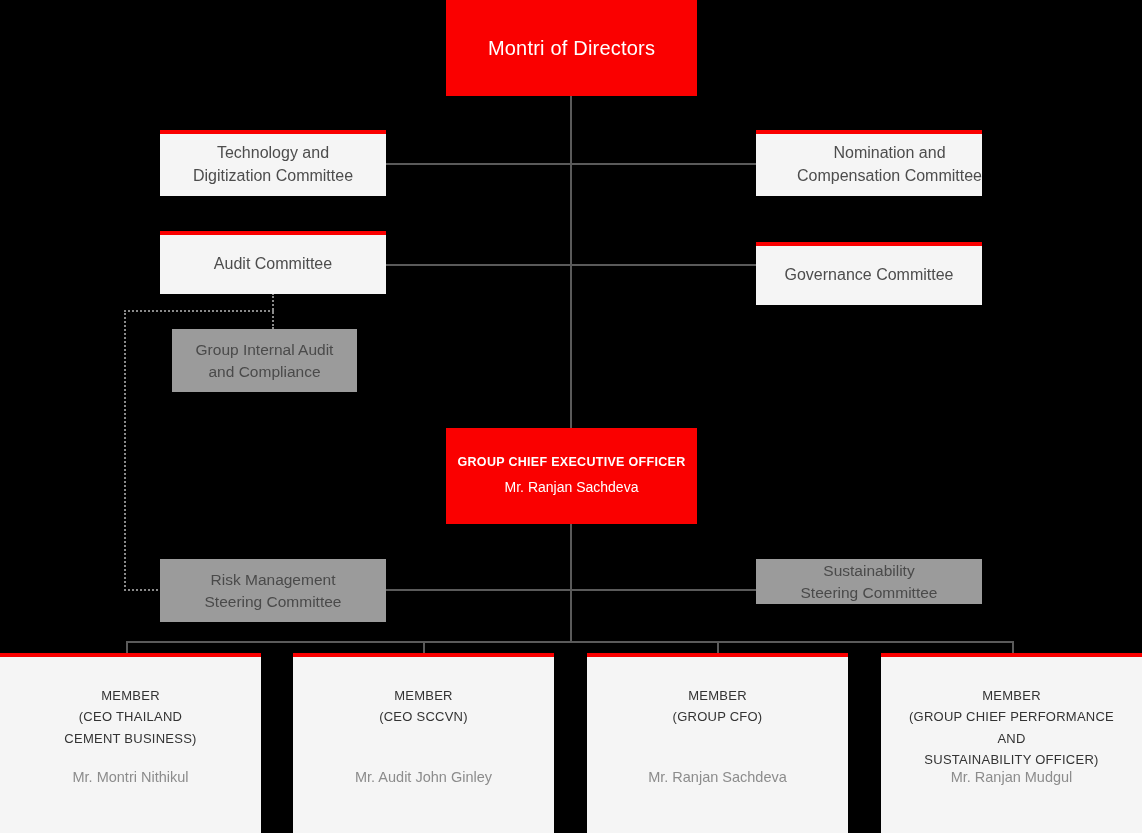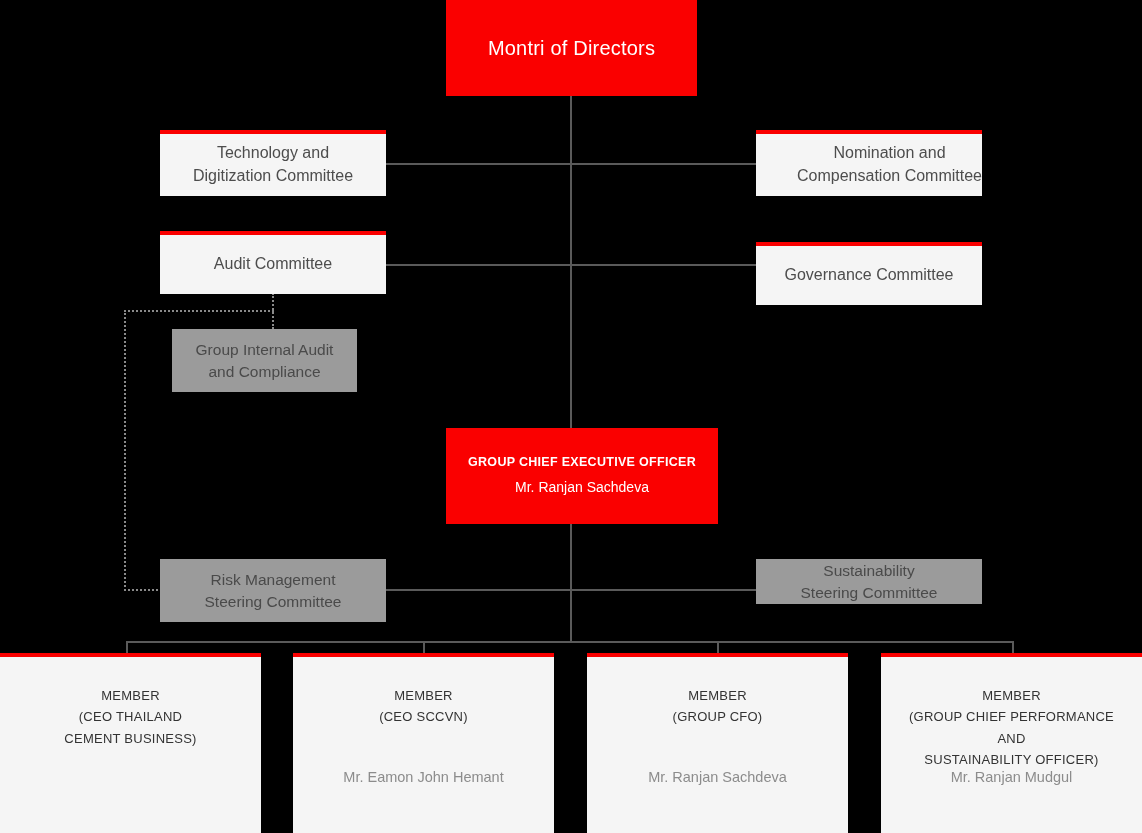--- a/index.html
+++ b/index.html
@@ -183,35 +183,36 @@
   <div class="node node-gray" style="left:160px; top:559px; width:226px; height:63px;">
     <div class="node-title" style="white-space:pre-line;">Risk Management
 Steering Committee</div>
   </div>
 
   <div class="node node-gray" style="left:756px; top:559px; width:226px; height:45px;">
     <div class="node-title" style="white-space:pre-line;">Sustainability
 Steering Committee</div>
   </div>
 
-  <div class="node node-red node-ceo" style="left:446px; top:428px; width:272px; height:96px;">
+  <div class="node node-red node-ceo" style="left:446px; top:428px; width:251px; height:96px;">
     <div class="node-role">GROUP CHIEF EXECUTIVE OFFICER</div>
     <div class="node-person">Mr. Ranjan Sachdeva</div>
   </div>
 
   <div class="member-card" style="left:0px; top:653px; width:261px; height:180px;">
     <div class="member-role">MEMBER
 (CEO THAILAND
 CEMENT BUSINESS)</div>
+    <div class="member-name">Mr. Montri Nithikul</div>
   </div>
 
   <div class="member-card" style="left:293px; top:653px; width:261px; height:180px;">
     <div class="member-role">MEMBER
 (CEO SCCVN)</div>
-    <div class="member-name">Mr. Eamon John Hemant</div>
+    <div class="member-name">Mr. Audit John Ginley</div>
   </div>
 
   <div class="member-card" style="left:587px; top:653px; width:261px; height:180px;">
     <div class="member-role">MEMBER
 (GROUP CFO)</div>
     <div class="member-name">Mr. Ranjan Sachdeva</div>
   </div>
 
   <div class="member-card" style="left:881px; top:653px; width:261px; height:180px;">
     <div class="member-role">MEMBER

